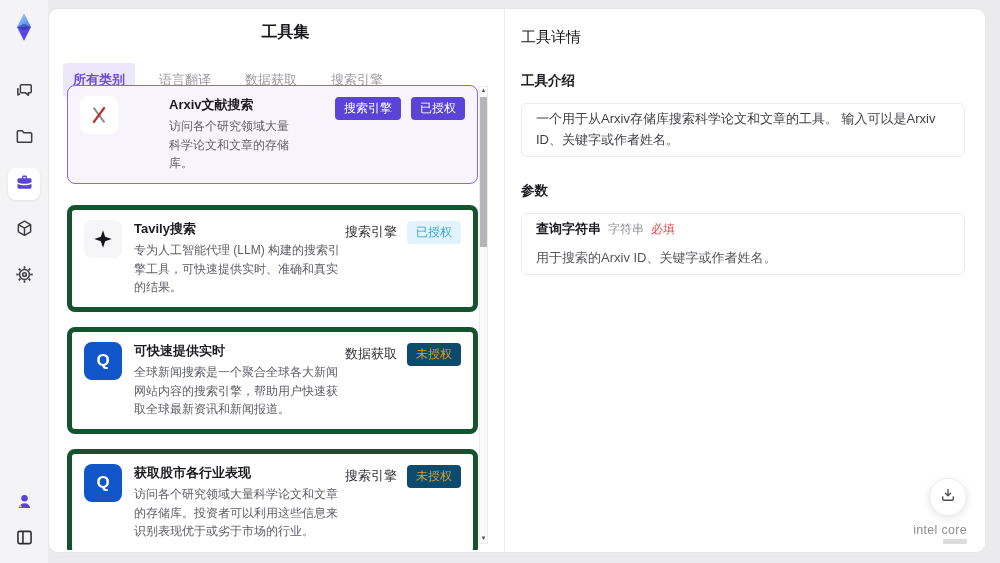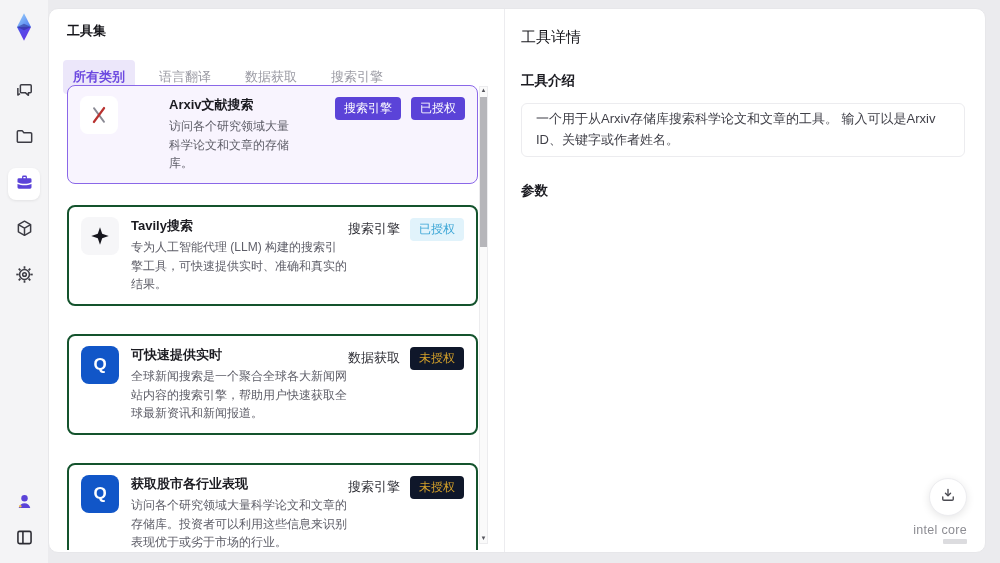--- a/index.html
+++ b/index.html
@@ -17,45 +17,45 @@
   .nav-item svg { width:21px; height:21px; }
   .sidebar-bottom { margin-top:auto; display:flex; flex-direction:column; gap:8px; align-items:center; }
   .sidebar-bottom .nav-item { width:28px; height:28px; }
 
   
   .panel { position:absolute; left:48px; top:8px; right:14px; bottom:10px; background:#fff;
            border-radius:10px; border:1px solid #e7e7ea; }
 
   
   .list-pane { position:absolute; left:0; top:0; bottom:0; width:455px; }
-  .page-title { font-size:13px; font-weight:bold; color:#17171c; margin:13px 0 0 18px; }
+  .page-title { font-size:16px; font-weight:bold; color:#17171c; margin:13px 0 0 18px;text-align:center; }
   .tabs { display:flex; gap:14px; margin:20px 0 0 14px; font-size:13px; }
   .tab { color:#9a9aa3; padding:8px 10px; border-radius:4px; cursor:pointer; white-space:nowrap; }
   .tab.active { color:#6d4ae0; background:#ece7fa; font-weight:bold; }
   .tool-list { position:absolute; left:18px; top:76px; width:411px; bottom:2px; overflow:hidden; }
 
-  .card { display:flex; align-items:flex-start; background:#fff; border:2px solid #14532d;
-          border-radius:8px; padding:10px 12px; margin-bottom:28px; cursor:pointer; }
+  .card { display:flex; align-items:flex-start; background:#fff; border:5px solid #14532d;
+          border-radius:8px; padding:10px 12px; margin-bottom:15px; cursor:pointer; }
   .card.selected { background:#f8f4fe; border:1.6px solid #8a67e8; margin-bottom:21px;gap:39px; }
   .tool-icon { width:38px; height:38px; border-radius:8px; flex-shrink:0; margin-right:12px;
                display:flex; align-items:center; justify-content:center; background:#f6f6f8; }
   .tool-icon.white { background:#ffffff; }
   .tool-icon.blue { background:#1156c8; }
   .tool-icon svg { width:22px; height:22px; }
   .tool-icon .qglyph { color:#fff; font-weight:bold; font-size:17px; }
   .tool-info { flex:1; min-width:0; }
   .tool-name { font-size:13px; font-weight:bold; color:#1b1b21; line-height:1.4; }
   .tool-desc { font-size:12px; color:#5e5e68; line-height:1.55; margin-top:3px; max-width:238px; }
   .card.selected .tool-desc { max-width:300px; }
   .tool-tags { display:flex; gap:10px; align-items:center; margin-left:auto; flex-shrink:0; padding-top:1px; }
   .cat-text { font-size:13px; color:#2f2f36; }
   .badge { font-size:12px; padding:3px 9px; border-radius:4px; white-space:nowrap;text-align:right; }
   .badge.purple { background:#5b43d8; color:#fff; }
   .badge.blue { background:#e1f3fb; color:#3ba6d6; }
-  .badge.yellow { background:#0f172a; color:#d3a02a; }
+  .badge.yellow { background:#0c4a6e; color:#d3a02a; }
   .cat-pill { background:#5b43d8; color:#fff; font-size:12px; padding:3px 9px; border-radius:4px; }
 
   
   .scrollbar { position:absolute; right:16px; top:77px; bottom:8px; width:9px; background:#fafafa;
                border:1px solid #ececee; display:flex; flex-direction:column; align-items:center; }
   .sb-arrow { font-size:6px; color:#55555c; line-height:7px; height:8px; }
   .sb-thumb { width:7px; height:150px; background:#b6b6ba; margin-top:2px; }
   .sb-arrow.down { margin-top:auto; }
 
   
@@ -278,20 +278,28 @@
 
     <div class="divider"></div>
 
     <section class="detail-pane">
       <h2 class="detail-title">工具详情</h2>
 
       <h3 class="section-heading">工具介绍</h3>
       <div class="box">一个用于从Arxiv存储库搜索科学论文和文章的工具。 输入可以是Arxiv ID、关键字或作者姓名。</div>
 
       <h3 class="section-heading">参数</h3>
+      <div class="box">
+        <div class="param-head">
+          <span class="param-name">查询字符串</span>
+          <span class="param-type">字符串</span>
+          <span class="param-required">必填</span>
+        </div>
+        <div class="param-desc">用于搜索的Arxiv ID、关键字或作者姓名。</div>
+      </div>
     </section>
 
     <div class="fab">
       <span>
         <svg viewBox="0 0 24 24" fill="none" stroke="#4b4b52" stroke-width="1.8" stroke-linecap="round" stroke-linejoin="round">
           <path d="M12 4.5v8"></path>
           <path d="M8.6 9.6 12 13l3.4-3.4"></path>
           <path d="M5 14.5v3a1.5 1.5 0 0 0 1.5 1.5h11a1.5 1.5 0 0 0 1.5-1.5v-3"></path>
         </svg>
       </span>

